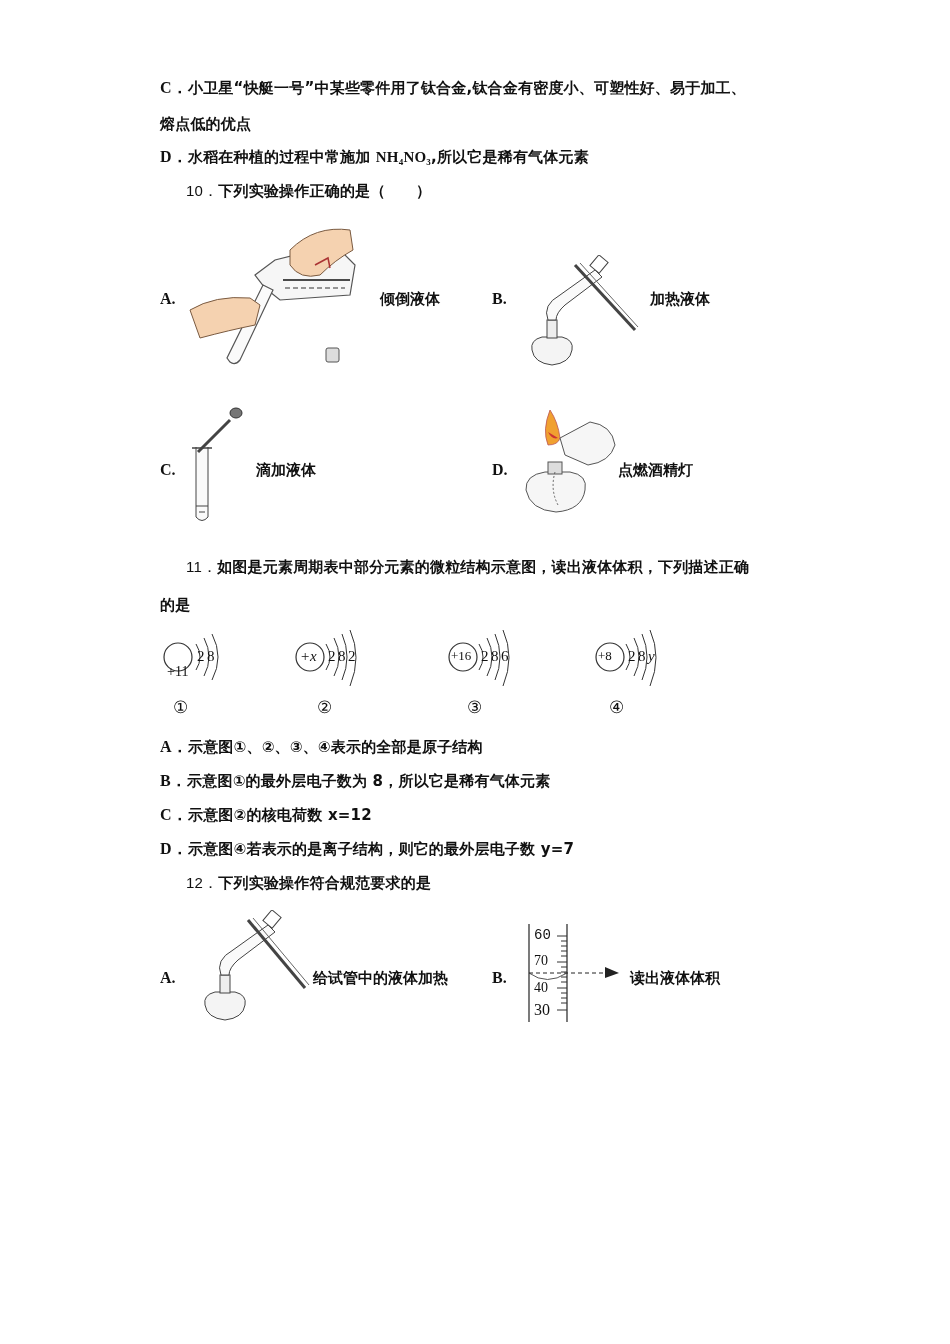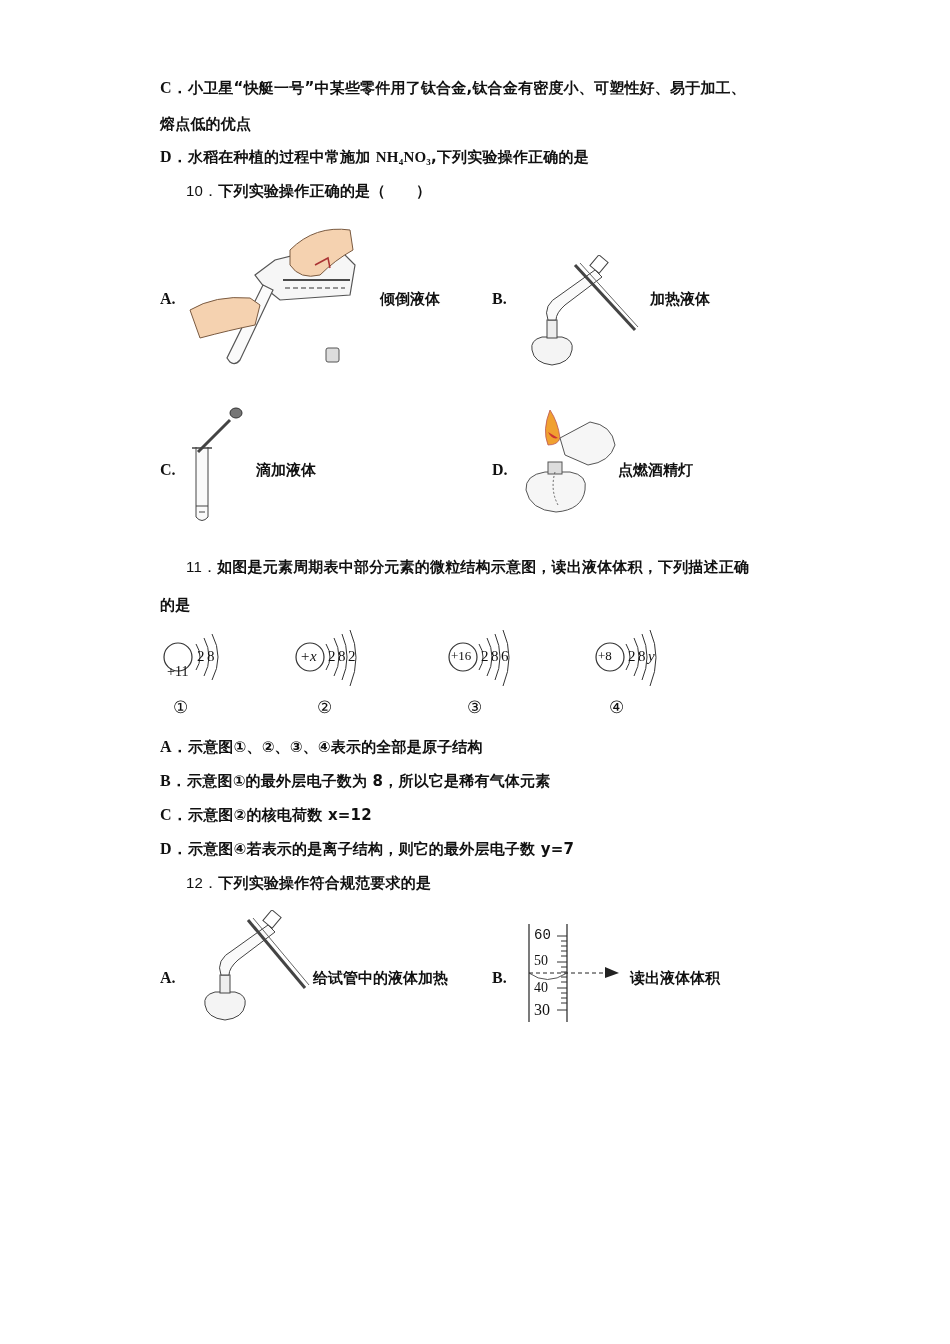--- a/index.html
+++ b/index.html
@@ -19,21 +19,21 @@
 <body>
 
 <div class="line" style="left:160px; top:78px;">
   <span class="opt-letter">C．</span><span>小卫星“快艇一号”中某些零件用了钛合金,钛合金有密度小、可塑性好、易于加工、</span>
 </div>
 <div class="line" style="left:160px; top:114px;">
   <span>熔点低的优点</span>
 </div>
 
 <div class="line" style="left:160px; top:147px;">
-  <span class="opt-letter">D．</span><span>水稻在种植的过程中常施加 </span><span class="chem">NH₄NO₃</span><span>,下列实验操作正确的是</span>
+  <span class="opt-letter">D．</span><span>水稻在种植的过程中常施加 </span><span class="chem">NH₄NO₃</span><span>,所以它是稀有气体元素</span>
 </div>
 
 <div class="line" style="left:160px; top:181px;">
   <span class="qnum">10．</span><span>下列实验操作正确的是（　　）</span>
 </div>
 
 <span class="opt-tag" style="left:160px; top:290px;">A.</span>
 <svg class="fig" style="left:185px; top:220px;" width="180" height="150" viewBox="0 0 180 150">
 
   <path d="M70 55 L90 40 L150 25 L170 45 L165 75 L95 80 L80 68 Z" fill="#f6f6f6" stroke="#555" stroke-width="1.2"></path>
@@ -196,16 +196,16 @@
       <line x1="36" y1="71" x2="42" y2="71"></line>
       <line x1="36" y1="76" x2="42" y2="76"></line>
       <line x1="36" y1="81" x2="42" y2="81"></line>
     <line x1="32" y1="88" x2="42" y2="88"></line>
   </g>
   <path d="M4 51 Q22 64 42 51" fill="none" stroke="#555"></path>
   <line x1="4" y1="51" x2="80" y2="51" stroke="#222" stroke-dasharray="4,3"></line>
   <path d="M80 45 L94 51 L80 56 Z" fill="#222"></path>
 </svg>
 <span class="atom-num" style="left:534px; top:927px; font-size:14px;font-family:Liberation Mono, monospace;">60</span>
-<span class="atom-num" style="left:534px; top:953px; font-size:14px;">50</span>
+<span class="atom-num" style="left:534px; top:953px; font-size:14px;">70</span>
 <span class="atom-num" style="left:534px; top:980px; font-size:14px;">40</span>
 <span class="atom-num" style="left:534px; top:1001px; font-size:16px;">30</span>
 <span class="fig-label" style="left:630px; top:969px;">读出液体体积</span>
 
 </body></html>

